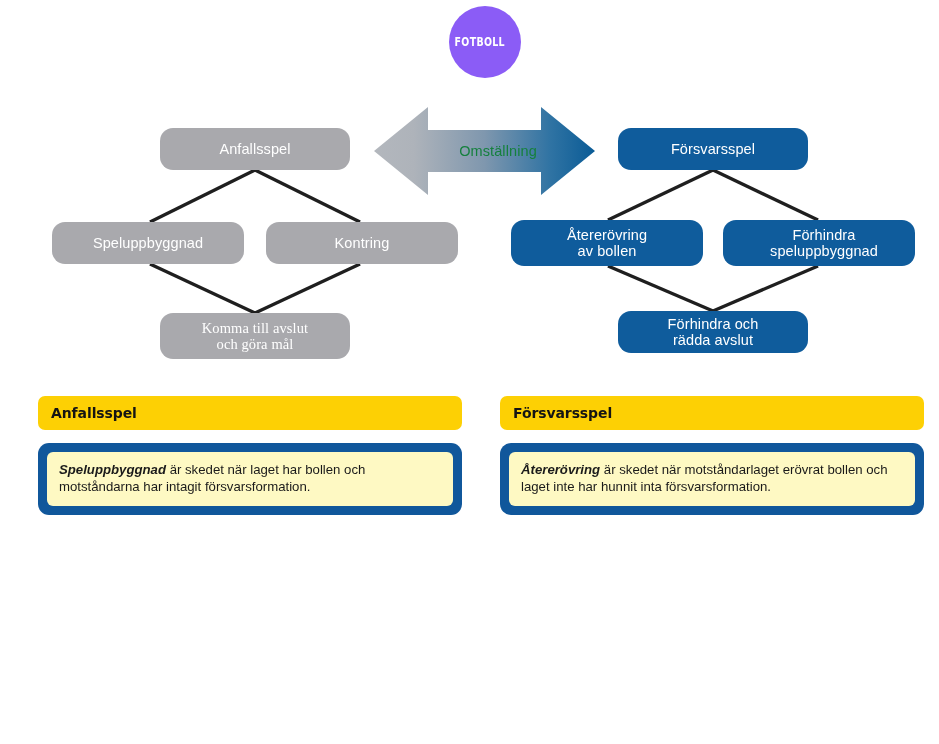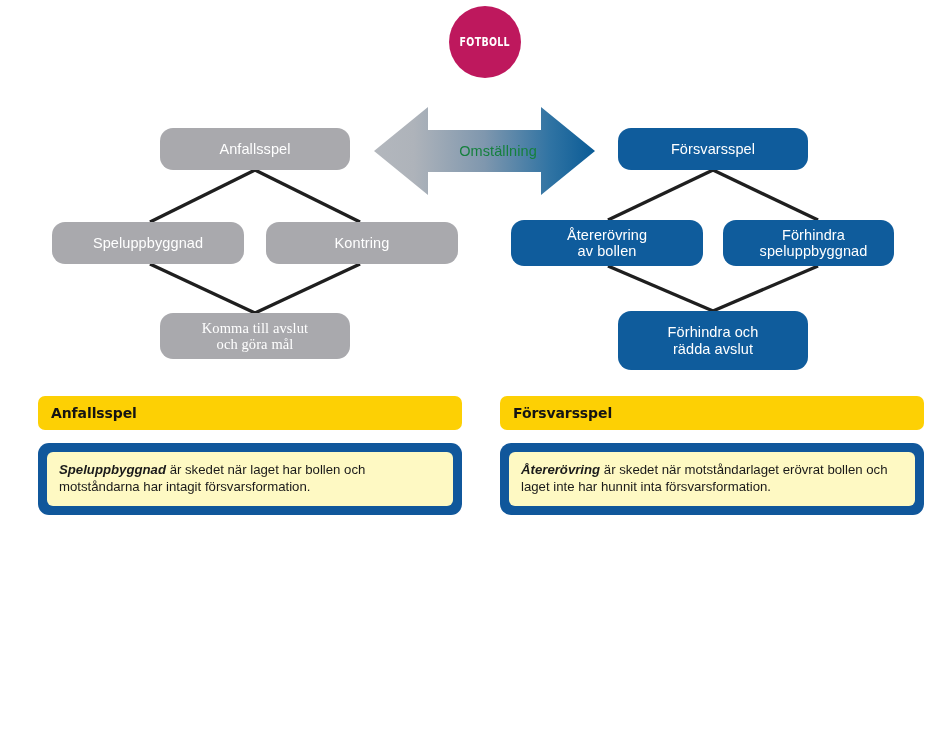--- a/index.html
+++ b/index.html
@@ -14,24 +14,23 @@
   }
 
   
   .logo-badge {
     position: absolute;
     left: 449px;
     top: 6px;
     width: 72px;
     height: 72px;
     border-radius: 50%;
-    background: #be185d;
-    display: flex;
-    align-items: center;
-    justify-content: center;
+    background: #8b5cf6;
+    display: flex;
+    align-items: center;
   }
   .logo-text {
     color: #ffffff;
     font-family: "DejaVu Sans", sans-serif;
     font-weight: bold;
     font-size: 11.5px;
     letter-spacing: 0.4px;
     transform: scaleX(0.82);
   }
 
@@ -59,22 +58,22 @@
 
   
   #node-anfallsspel   { left: 160px; top: 128px; width: 190px; height: 42px; }
   #node-speluppbyggnad{ left: 52px;  top: 222px; width: 192px; height: 42px; }
   #node-kontring      { left: 266px; top: 222px; width: 192px; height: 42px; }
   #node-komma-till-avslut { left: 160px; top: 313px; width: 190px; height: 46px; font-family: Liberation Serif, serif; }
 
   
   #node-forsvarsspel  { left: 618px; top: 128px; width: 190px; height: 42px; }
   #node-atererovring  { left: 511px; top: 220px; width: 192px; height: 46px; }
-  #node-forhindra-spel{ left: 723px; top: 220px; width: 171px; height: 46px; padding-left: 10px; }
-  #node-forhindra-radda { left: 618px; top: 311px; width: 190px; height: 59px; }
+  #node-forhindra-spel{ left: 723px; top: 220px; width: 192px; height: 46px; padding-left: 10px; }
+  #node-forhindra-radda { left: 618px; top: 311px; width: 190px; height: 42px; }
 
   
   .arrow-wrap { position: absolute; left: 368px; top: 103px; width: 232px; height: 96px; z-index: 4; }
   .arrow-label {
     position: absolute;
     left: 0; top: 0;
     width: 232px; height: 96px;
     display: flex;
     align-items: center;
     justify-content: center;

